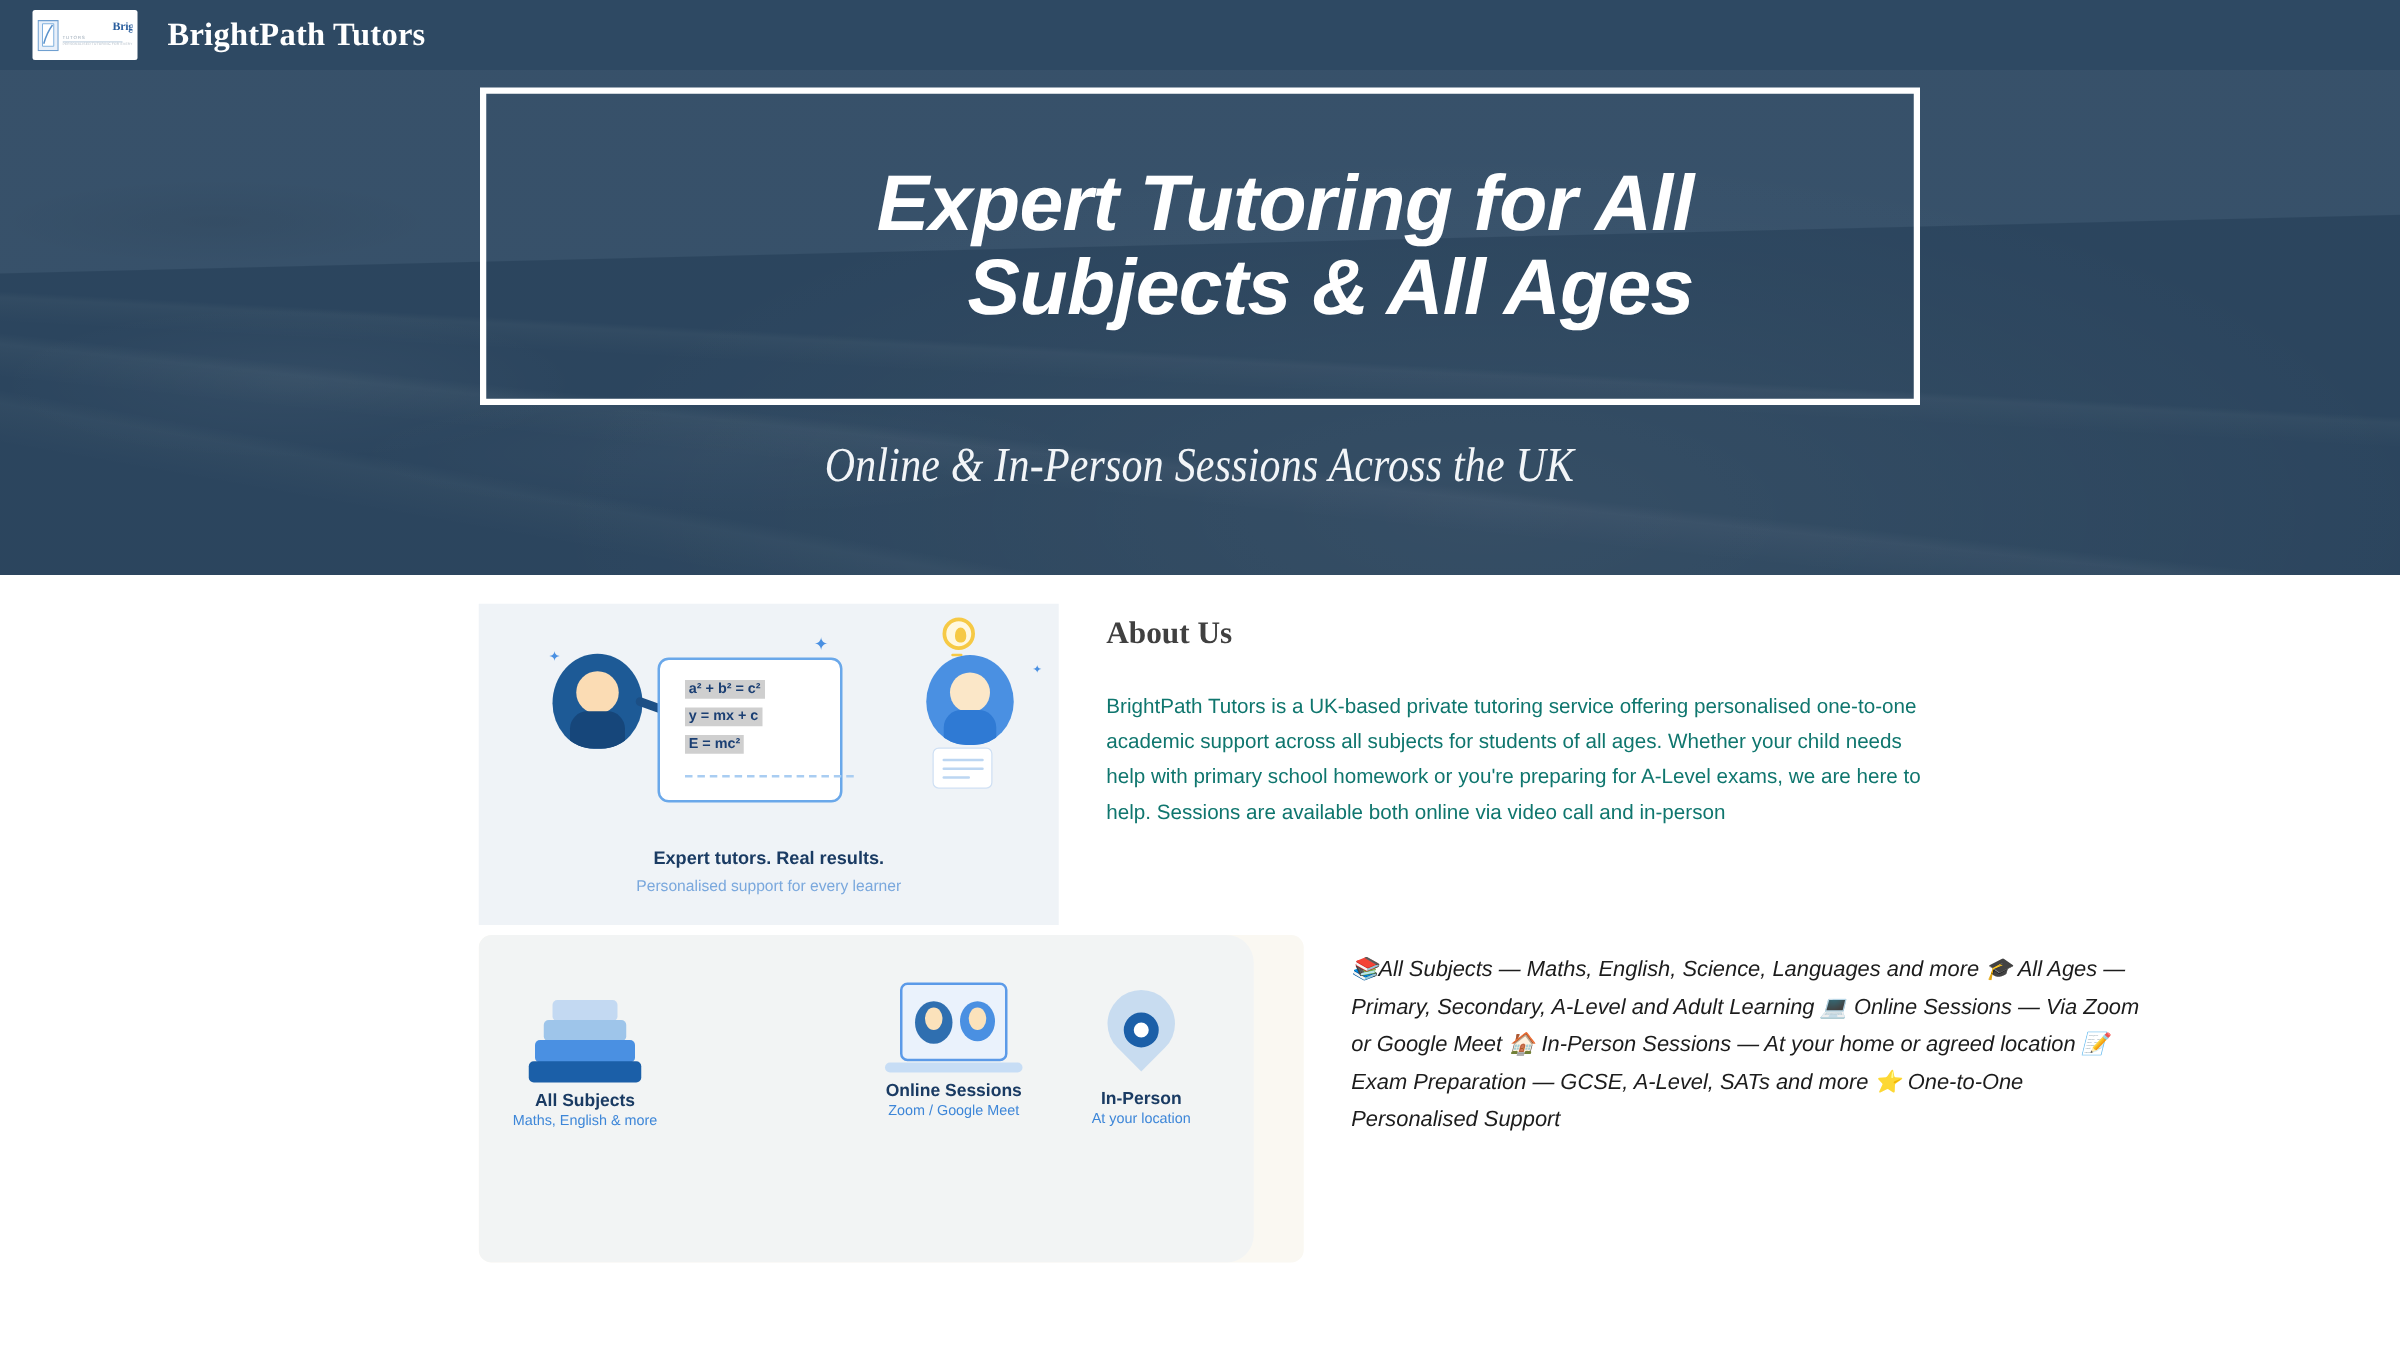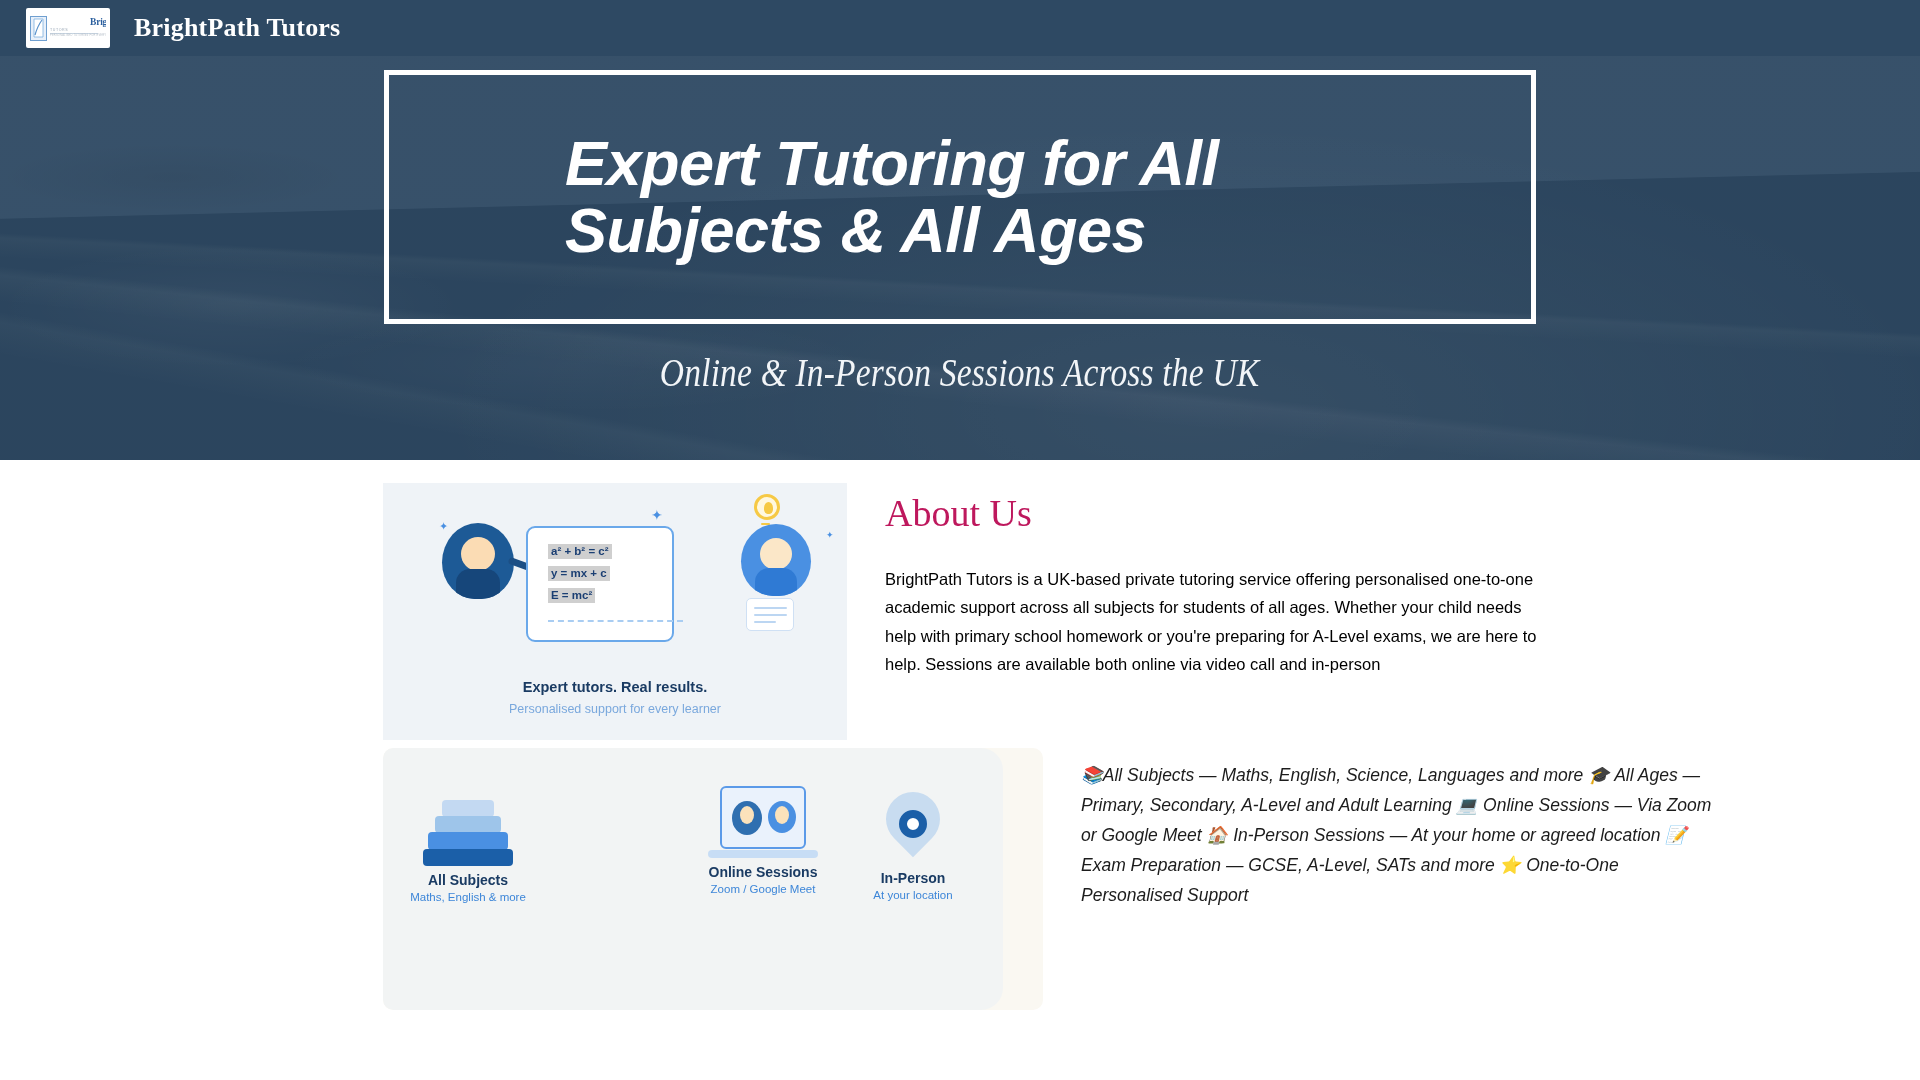--- a/index.html
+++ b/index.html
@@ -92,21 +92,21 @@
     align-items: center;
     justify-content: center;
   }
   .hero-title {
     font-family: "Liberation Sans Narrow", "Liberation Sans", sans-serif;
     font-weight: bold;
     font-style: italic;
     font-size: 63px;
     line-height: 1.06;
     color: #ffffff;
-    text-align: left;
+    text-align: right;
     letter-spacing: -0.5px;
     max-width: 790px;
   }
   .hero-sub {
     margin-top: 26px;
     font-family: "Liberation Serif", serif;
     font-style: italic;
     font-size: 39px;
     color: #f2f5f8;
     text-align: center;
@@ -129,30 +129,30 @@
     position: relative;
     overflow: hidden;
   }
   .text-col {
     margin-left: 38px;
     width: 660px;
     padding-top: 10px;
   }
   .section-heading {
     font-family: "Liberation Serif", serif;
-    font-size: 38px;
-    color: #be185d;
-    font-weight: normal;
+    font-size: 25px;
+    color: #404040;
+    font-weight: bold;
     line-height: 1.1;
     margin-bottom: 30px;
   }
   .section-body {
     font-size: 16.5px;
     line-height: 1.72;
-    color: #000000;
+    color: #0f766e;
   }
   .services-body {
     font-style: italic;
     font-size: 17.5px;
     line-height: 1.72;
     color: #1c1c1c;
   }
 
   
   .services-media {

